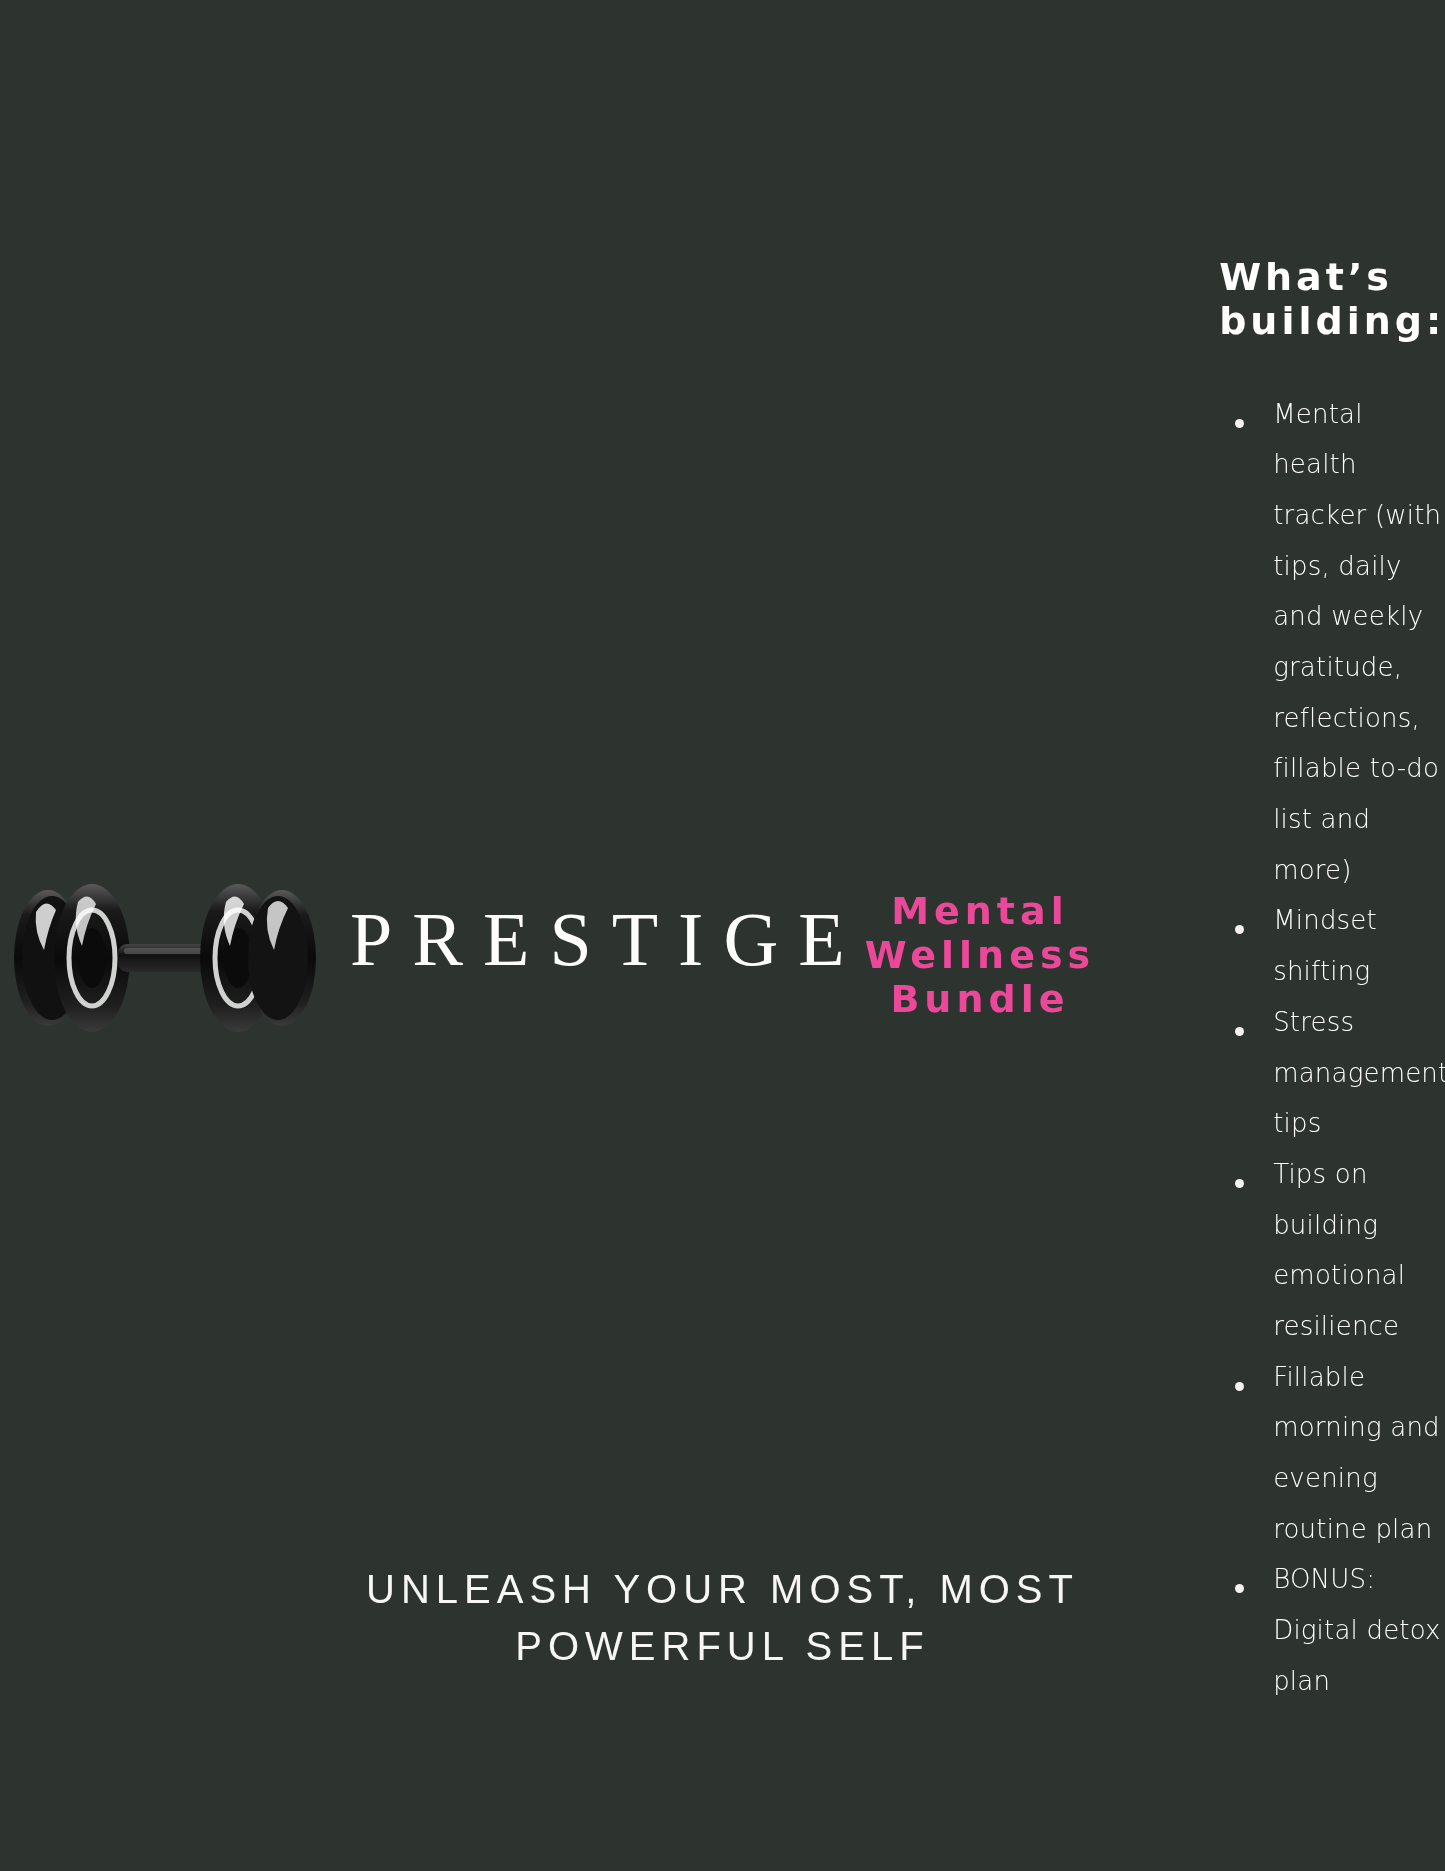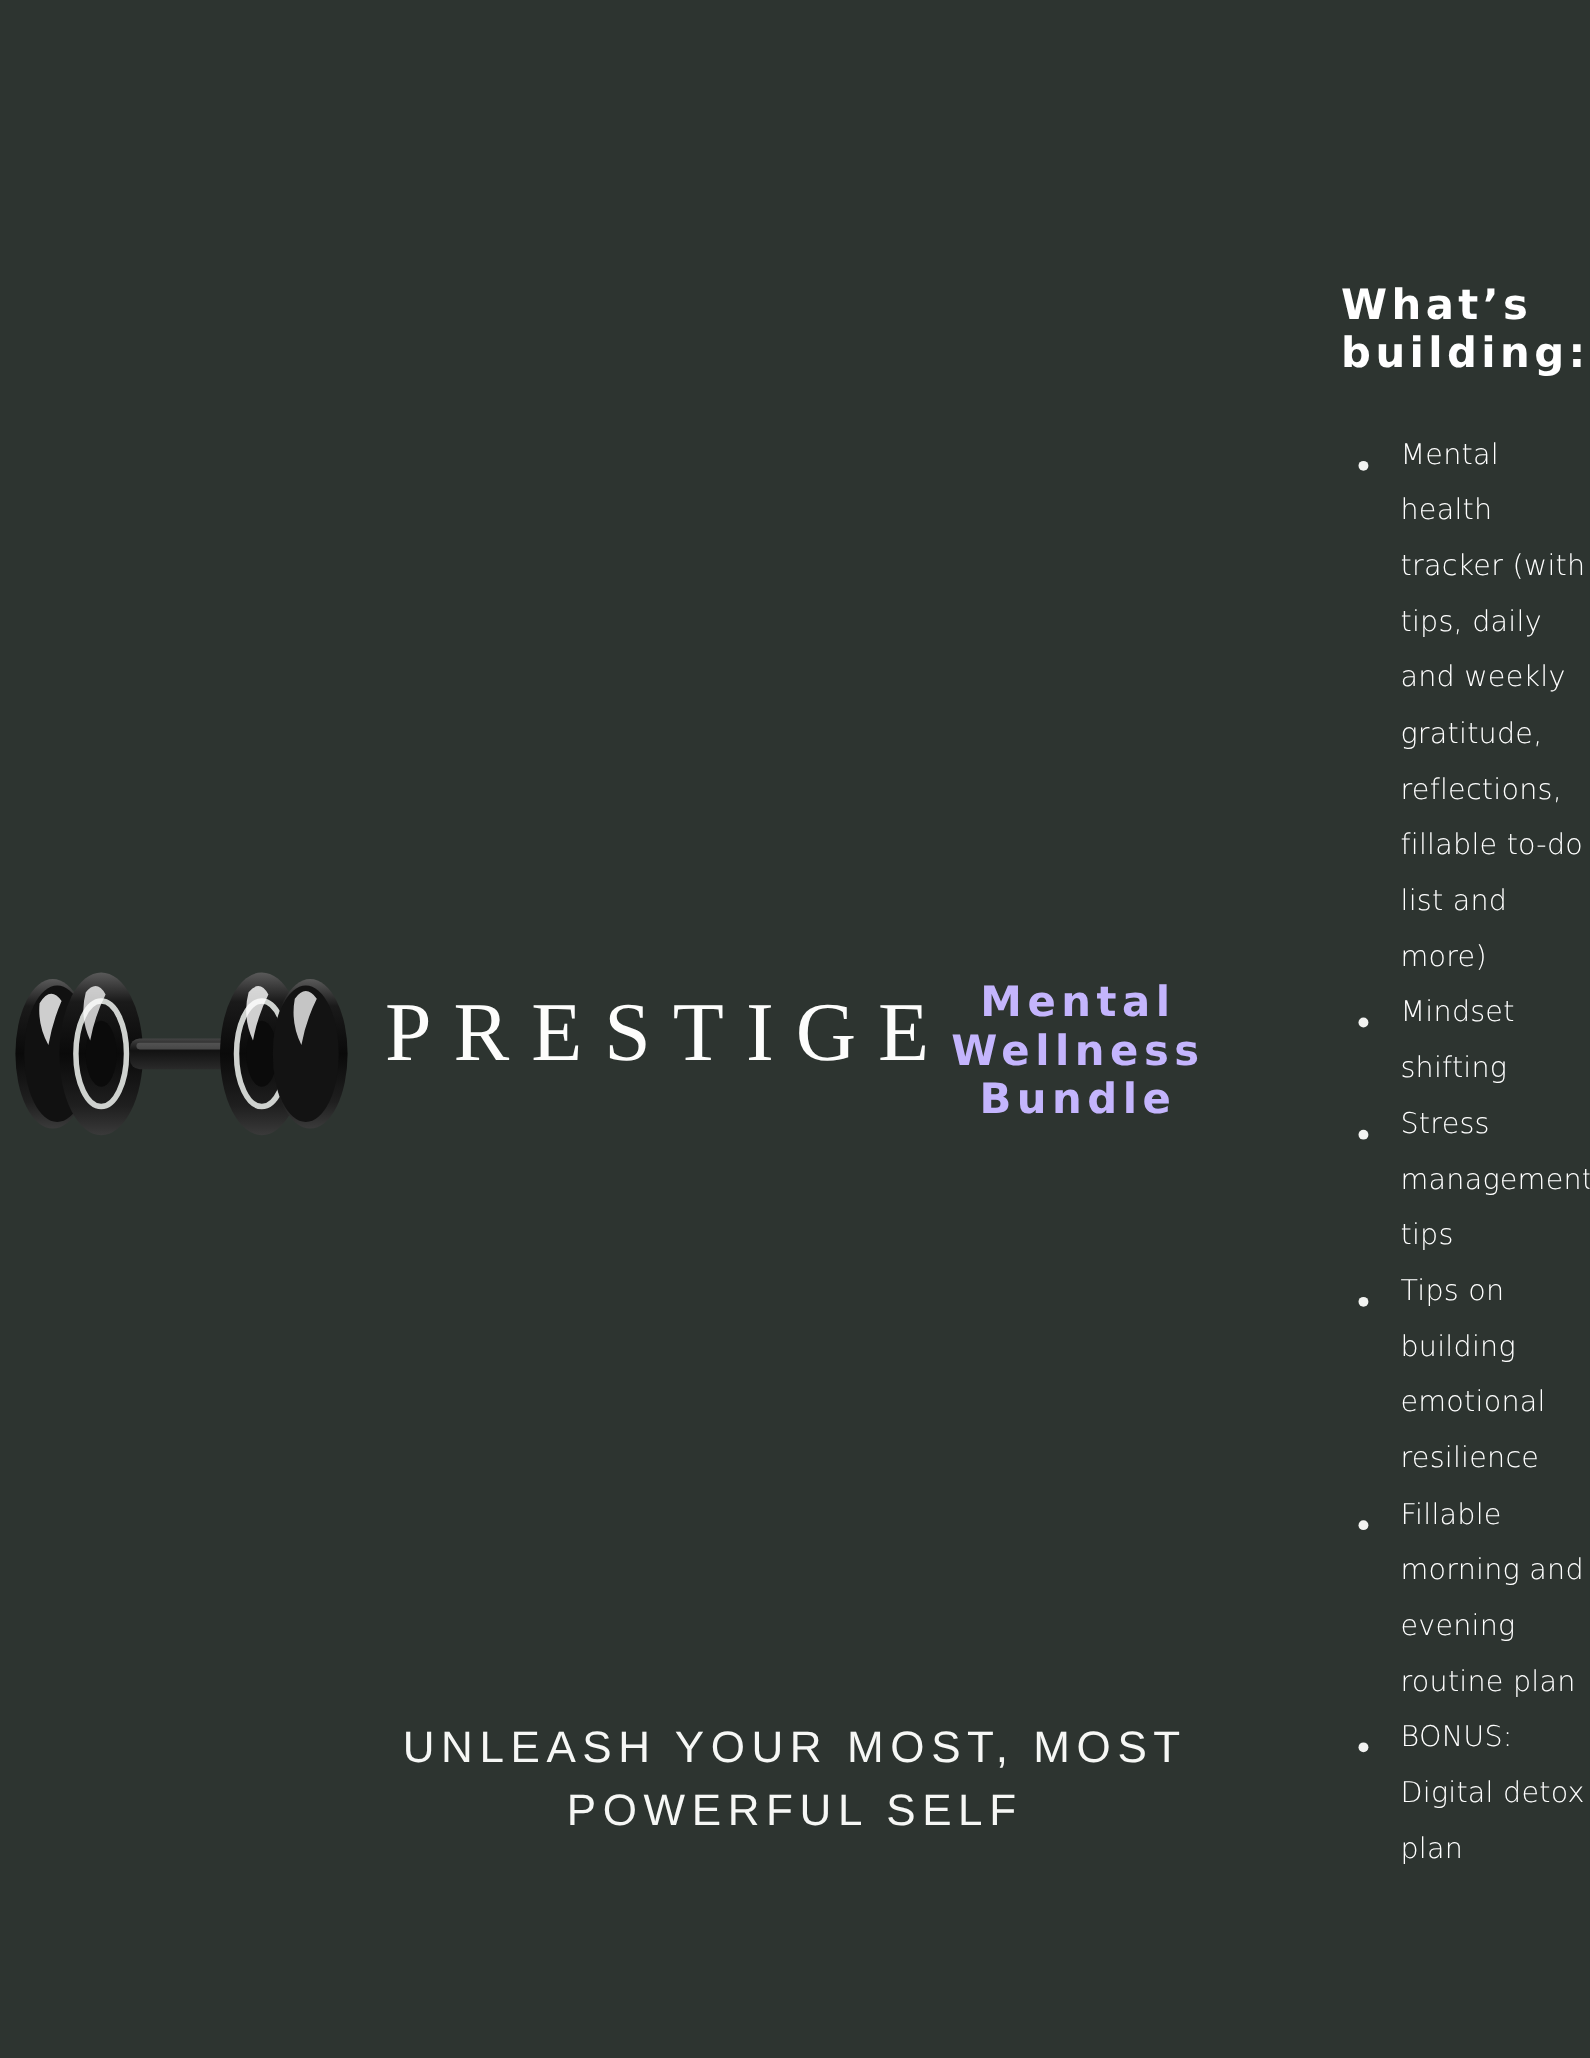--- a/index.html
+++ b/index.html
@@ -56,21 +56,21 @@
     text-indent: 20px;
     margin-top: 10px;
   }
 
   .subtitle {
     margin-top: 38px;
     font-family: "DejaVu Sans", sans-serif;
     font-weight: 700;
     font-size: 38px;
     letter-spacing: 5px;
-    color: #c4b5fd;
+    color: #ec4899;
     text-align: center;
   }
 
   
   .content {
     width: 1445px;
     box-sizing: border-box;
     padding: 0 108px;
     margin-top: 90px;
   }

